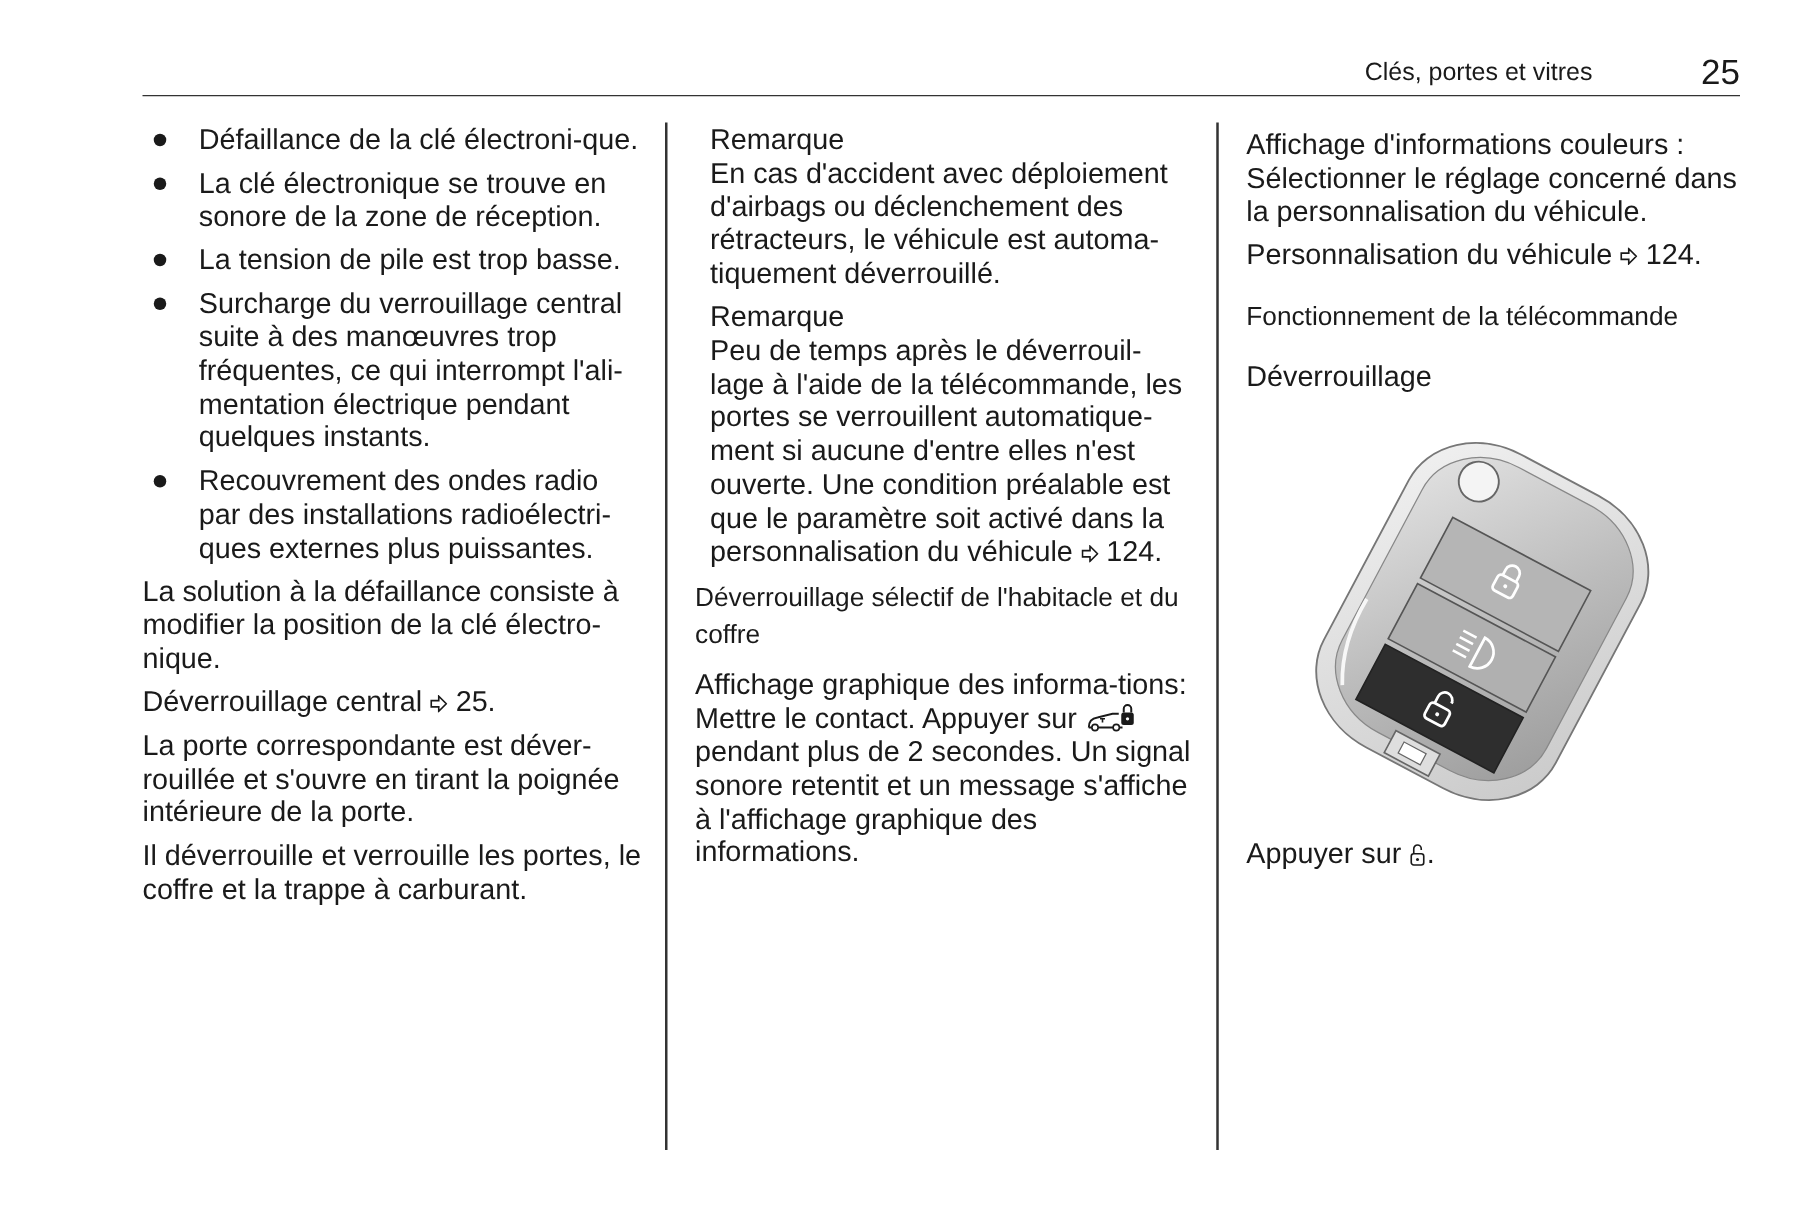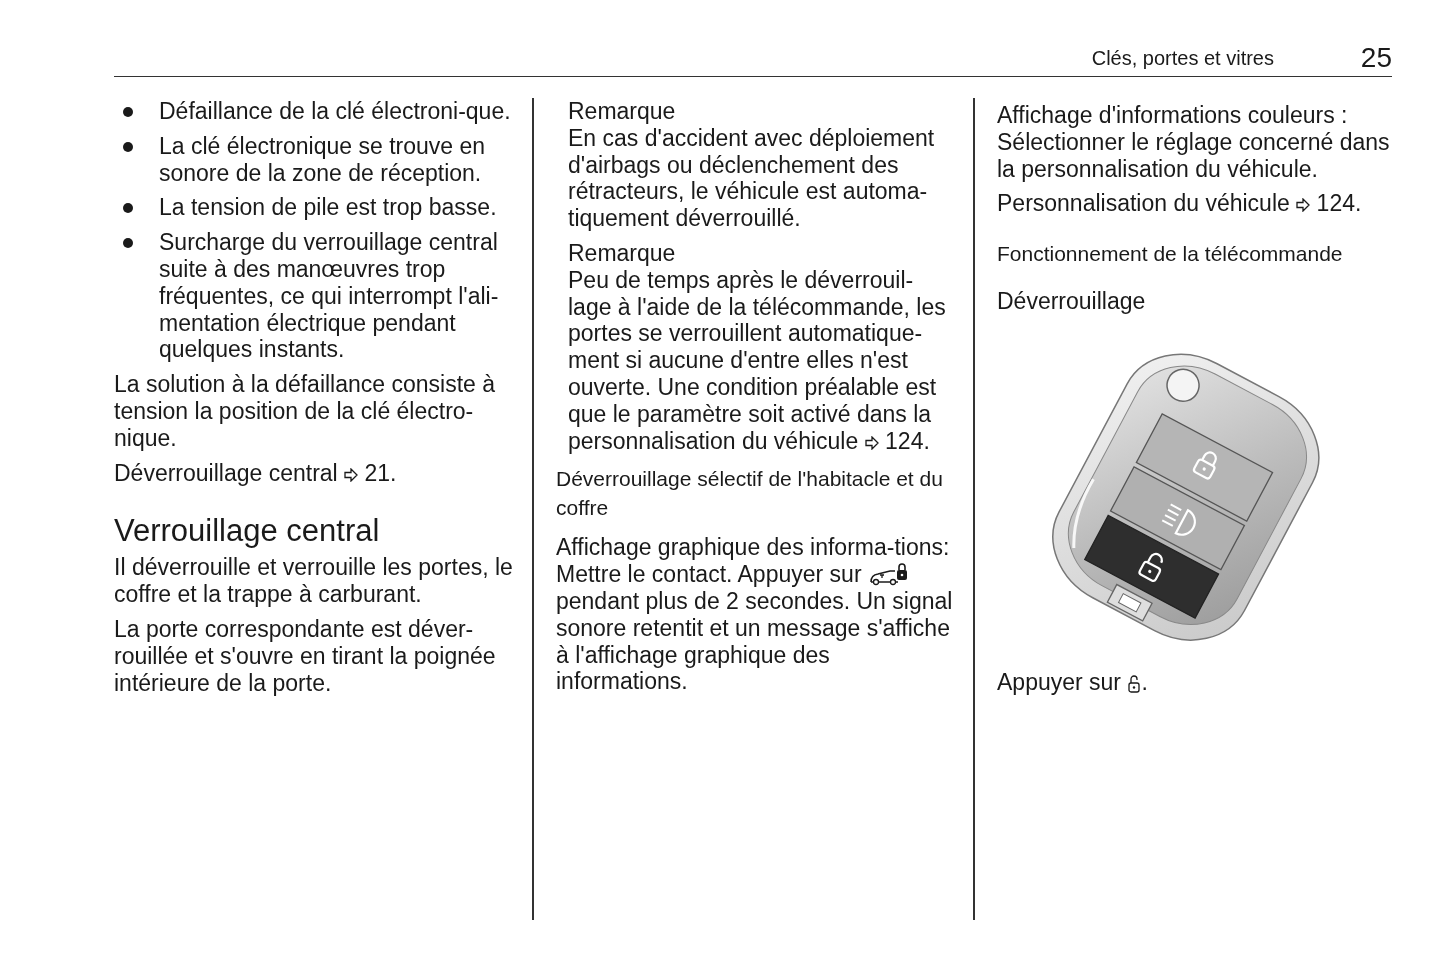--- a/index.html
+++ b/index.html
@@ -52,32 +52,32 @@
 
 <div class="divider" style="left:532px;"></div>
 <div class="divider" style="left:973px;"></div>
 
 <div class="col col1">
   <ul class="bullets">
     <li><span class="dot"></span><span>Défaillance de la clé électroni-que.</span></li>
     <li><span class="dot"></span><span>La clé électronique se trouve en sonore de la zone de réception.</span></li>
     <li><span class="dot"></span><span>La tension de pile est trop basse.</span></li>
     <li><span class="dot"></span><span>Surcharge du verrouillage central suite à des manœuvres trop fréquentes, ce qui interrompt l'ali-mentation électrique pendant quelques instants.</span></li>
+    <li><span class="dot"></span><span>Recouvrement des ondes radio par des installations radioélectri-ques externes plus puissantes.</span></li>
   </ul>
-  <p class="p">La solution à la défaillance consiste à tension la position de la clé électro-nique.</p>
+  <p class="p">La solution à la défaillance consiste à modifier la position de la clé électro-nique.</p>
   <p class="p">
     <span>Déverrouillage central</span>
     <svg class="xref-arrow" viewBox="0 0 14 14">
         <path d="M1 4.5 H7 V1 L13 7 L7 13 V9.5 H1 Z" fill="none" stroke="#1a1a1a" stroke-width="1.3"></path>
       </svg>
-    <span>21.</span>
+    <span>25.</span>
   </p>
-  <div class="h1">Verrouillage central</div>
+  <p class="p">La porte correspondante est déver-rouillée et s'ouvre en tirant la poignée intérieure de la porte.</p>
   <p class="p">Il déverrouille et verrouille les portes, le coffre et la trappe à carburant.</p>
-  <p class="p">La porte correspondante est déver-rouillée et s'ouvre en tirant la poignée intérieure de la porte.</p>
 </div>
 
 <div class="col col2">
   <div class="note">
     <span class="note-label">Remarque</span>
     <span>En cas d'accident avec déploiement d'airbags ou déclenchement des rétracteurs, le véhicule est automa-tiquement déverrouillé.</span>
   </div>
   <div class="note">
     <span class="note-label">Remarque</span>
     <span>Peu de temps après le déverrouil-lage à l'aide de la télécommande, les portes se verrouillent automatique-ment si aucune d'entre elles n'est ouverte. Une condition préalable est que le paramètre soit activé dans la personnalisation du véhicule</span>

